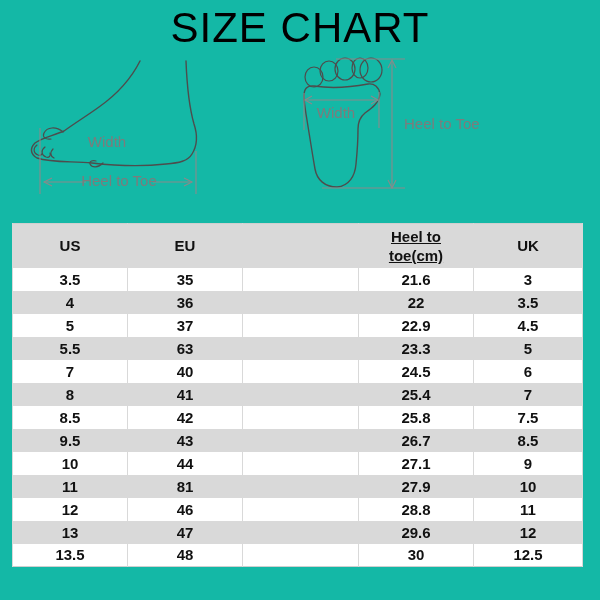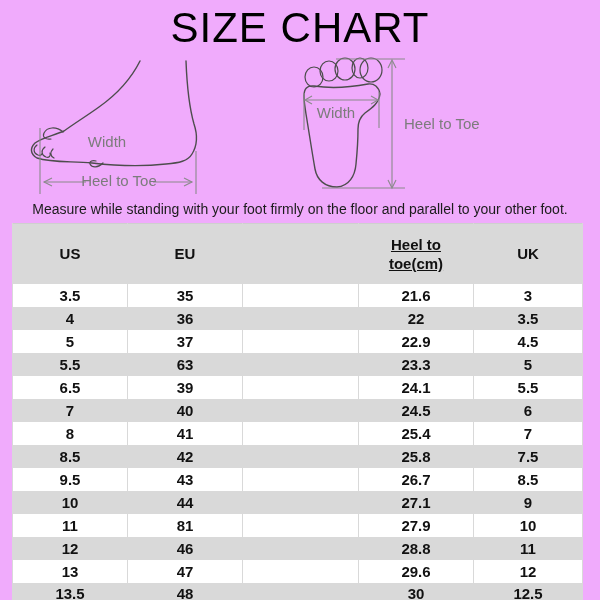--- a/index.html
+++ b/index.html
@@ -1,20 +1,20 @@
 <!DOCTYPE html>
 <html><head>
 <meta charset="utf-8">
 <style>
   html, body { margin: 0; padding: 0; background: #ffffff; }
   .page {
     position: relative;
     width: 600px;
     height: 600px;
-    background: #f0abfc;
+    background: #14b8a6;
     font-family: "Liberation Sans", sans-serif;
     overflow: hidden;
   }
   .title {
     position: absolute;
     top: 4px; left: 0;
     width: 100%;
     text-align: center;
     font-size: 42px;
     font-weight: 500;
@@ -45,21 +45,21 @@
   }
   table.size th, table.size td {
     border-left: 1px solid #d9d9d9;
     border-right: 1px solid #d9d9d9;
     padding: 0;
     text-align: center;
     font-size: 15px;
     font-weight: bold;
     color: #111111;
   }
-  table.size thead tr { height: 60px; background: #d9d9d9; }
+  table.size thead tr { height: 44px; background: #d9d9d9; }
   table.size tbody tr { height: 23px; background: #ffffff; margin-left: 36px; }
   table.size tbody tr:nth-child(even) { background: #d9d9d9; }
   .hdr-two-line div { line-height: 19px; text-decoration: underline; }
 </style>
 </head>
 <body>
 
 <div class="page">
 
   <div class="title">SIZE CHART</div>
@@ -114,21 +114,20 @@
         <line x1="336" y1="4" x2="405" y2="4"></line>
         <line x1="322" y1="133" x2="405" y2="133"></line>
         <path d="M 388,13 L 392,5 L 396,13"></path>
         <path d="M 388,125 L 392,133 L 396,125"></path>
       </g>
       <text x="336" y="63" text-anchor="middle">Width</text>
       <text x="404" y="74" text-anchor="start">Heel to Toe</text>
     </g>
   </svg>
 
-  <div class="note">Measure while standing with your foot firmly on the floor and parallel to your other foot.</div>
 
   <table class="size">
     <colgroup>
       <col style="width:115px">
         <col style="width:115px">
         <col style="width:116px">
       <col style="width:115px">
         <col style="width:109px">
     </colgroup>
     <thead>
@@ -166,27 +165,20 @@
         <td>4.5</td>
       </tr>
       <tr>
         <td>5.5</td>
         <td>63</td>
         <td></td>
         <td>23.3</td>
         <td>5</td>
       </tr>
       <tr>
-        <td>6.5</td>
-        <td>39</td>
-        <td></td>
-        <td>24.1</td>
-        <td>5.5</td>
-      </tr>
-      <tr>
         <td>7</td>
         <td>40</td>
         <td></td>
         <td>24.5</td>
         <td>6</td>
       </tr>
       <tr>
         <td>8</td>
         <td>41</td>
         <td></td>

